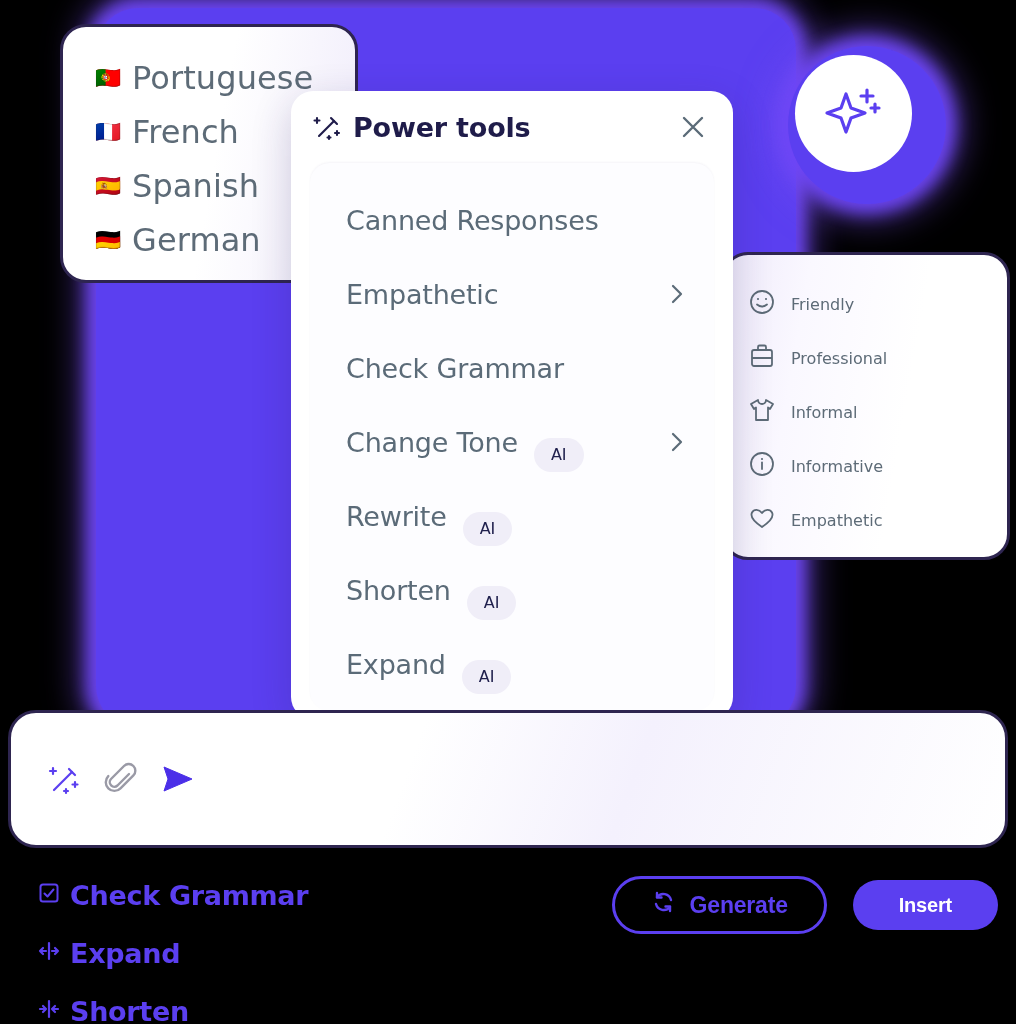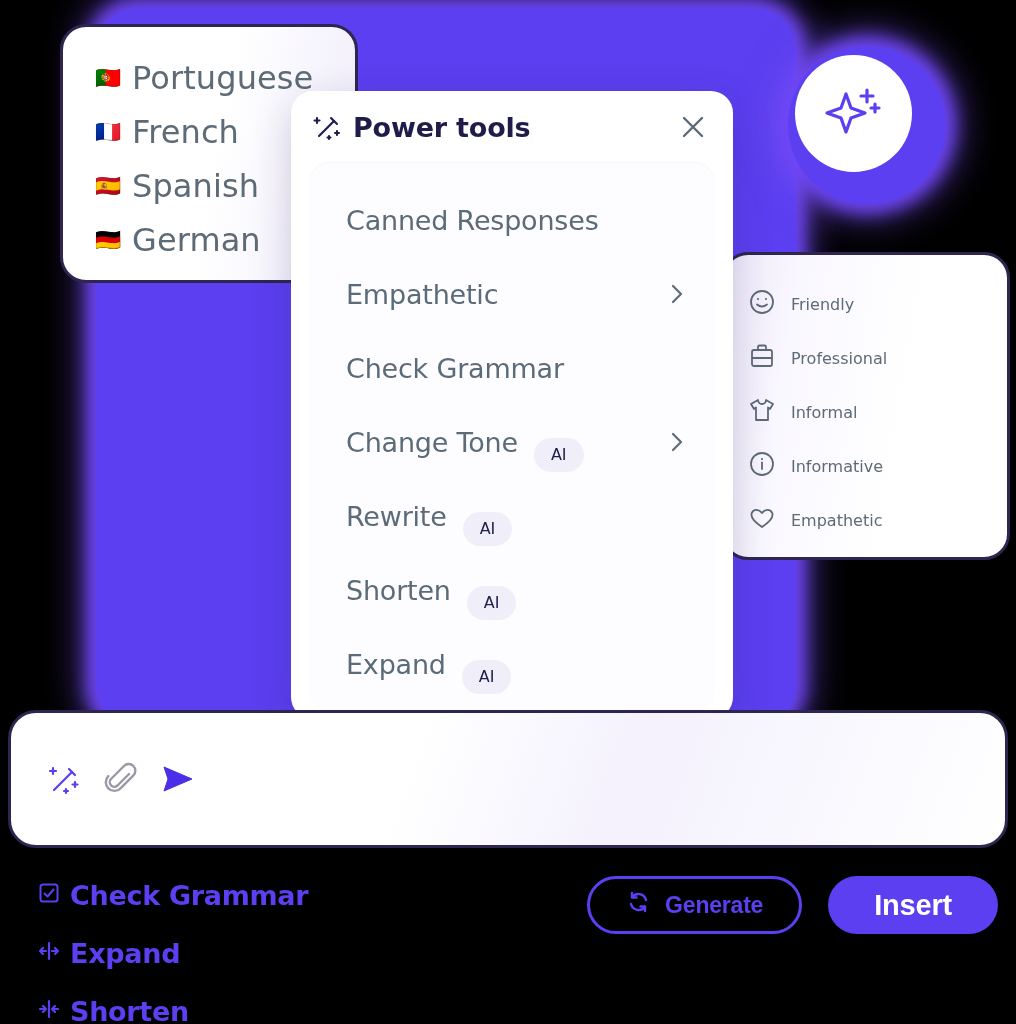--- a/index.html
+++ b/index.html
@@ -162,22 +162,22 @@
     border-radius: 999px;
     height: 58px; padding: 0 36px;
     font-size: 23px; font-weight: bold; letter-spacing: -.2px;
     cursor: pointer;
     justify-content: space-between;
   }
   .btn-generate svg { width: 25px; height: 25px; }
   .btn-insert {
     background: #5b3ff0; color: #fff;
     border: none; border-radius: 999px;
-    height: 58px; padding: 0 46px;
-    font-size: 29px; font-weight: bold; letter-spacing: -.2px;
+    height: 50px; padding: 0 46px;
+    font-size: 20px; font-weight: bold; letter-spacing: -.2px;
     cursor: pointer;
   }
 </style>
 </head>
 <body>
 
 <div id="stage">
 
   <div class="purple-backdrop"></div>
   <div class="purple-circle"></div>

